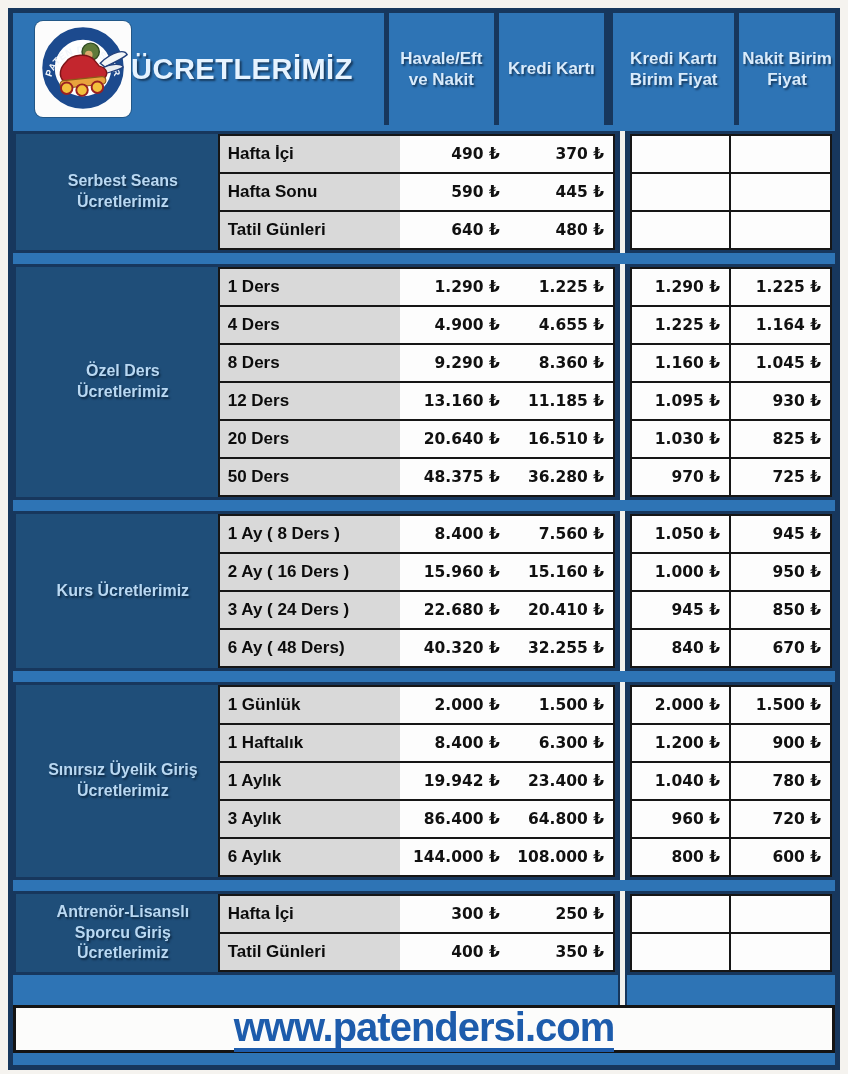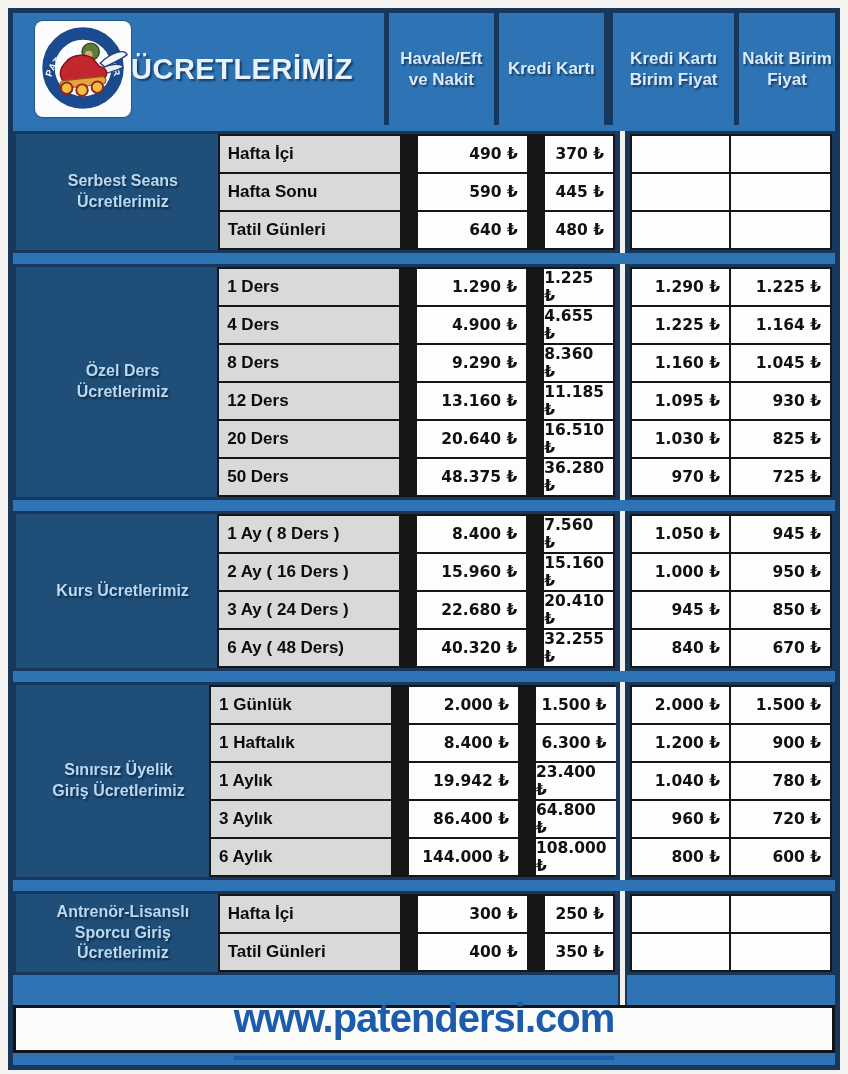--- a/index.html
+++ b/index.html
@@ -49,36 +49,36 @@
   .hdr-c5{width:124px;border-left:none;}
   .hdr-c6{width:103px;}
 
   
   .sec{display:flex;}
   .sec-left{width:605px;border:3px solid var(--navy);display:flex;background:var(--section-navy);}
   .sec-label{width:193px;background:var(--section-navy);display:flex;align-items:center;justify-content:center;
     text-align:center;font-size:16px;font-weight:bold;color:#b9d8f2;line-height:1.3;padding:0 20px;
     text-shadow:1.5px 1.5px 2px rgba(8,24,44,.65);margin-left:12px;}
   .rows{width:406px;background:var(--cell-border);padding:2px;display:grid;grid-auto-rows:36px;gap:2px;}
-  .row{display:grid;grid-template-columns:180px 109px 1fr;gap:18px;background:var(--cell-border);}
+  .row{display:grid;grid-template-columns:180px 109px 1fr;gap:0;background:var(--cell-border);}
   .spacer{width:9px;}
   .sec-right{width:208px;border:3px solid var(--navy);background:var(--cell-border);
     padding:2px;display:grid;grid-auto-rows:36px;gap:2px;}
   .rrow{display:grid;grid-template-columns:97px 1fr;gap:2px;background:var(--cell-border);}
   .cell{display:flex;align-items:center;}
   .cell.lbl{background:var(--label-gray);padding-left:8px;font-size:17px;font-weight:bold;color:#0c0c0c;}
   .cell.val{background:var(--cell-white);justify-content:flex-end;padding-right:9px;
     font-family:"DejaVu Sans","Liberation Sans",sans-serif;font-size:15.5px;font-weight:bold;color:#111;}
   .blue-strip{height:11px;background:var(--page-blue);}
 
   
   .ftr{height:48px;margin:30px 0 12px;border:3px solid #141414;background:#fcfcfb;
     display:flex;align-items:center;justify-content:center;}
   .site{font-size:40px;font-weight:bold;color:var(--link-blue);text-decoration:none;
-    border-bottom:4px solid var(--link-blue);line-height:1;padding-bottom:18px;letter-spacing:-1px;}
+    border-bottom:4px solid var(--link-blue);line-height:1;padding-bottom:1px;letter-spacing:-1px;}
 </style>
 </head>
 <body>
 
 <div class="page">
   <div class="gutter"></div>
 
   <header class="hdr">
     <div class="hdr-title-cell">
       <div class="logo-box">

